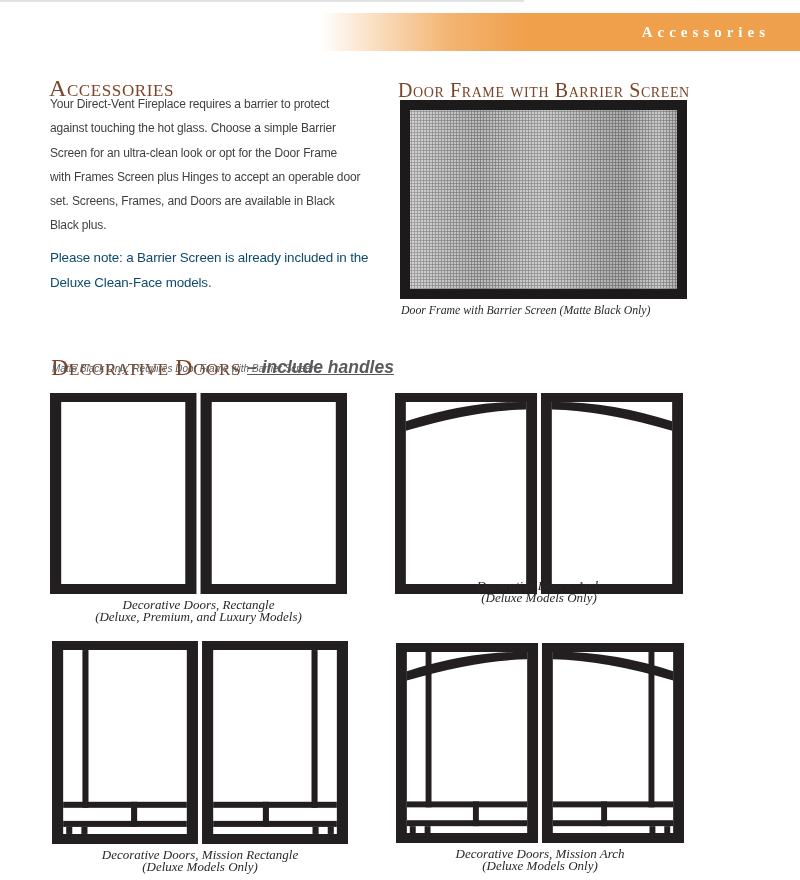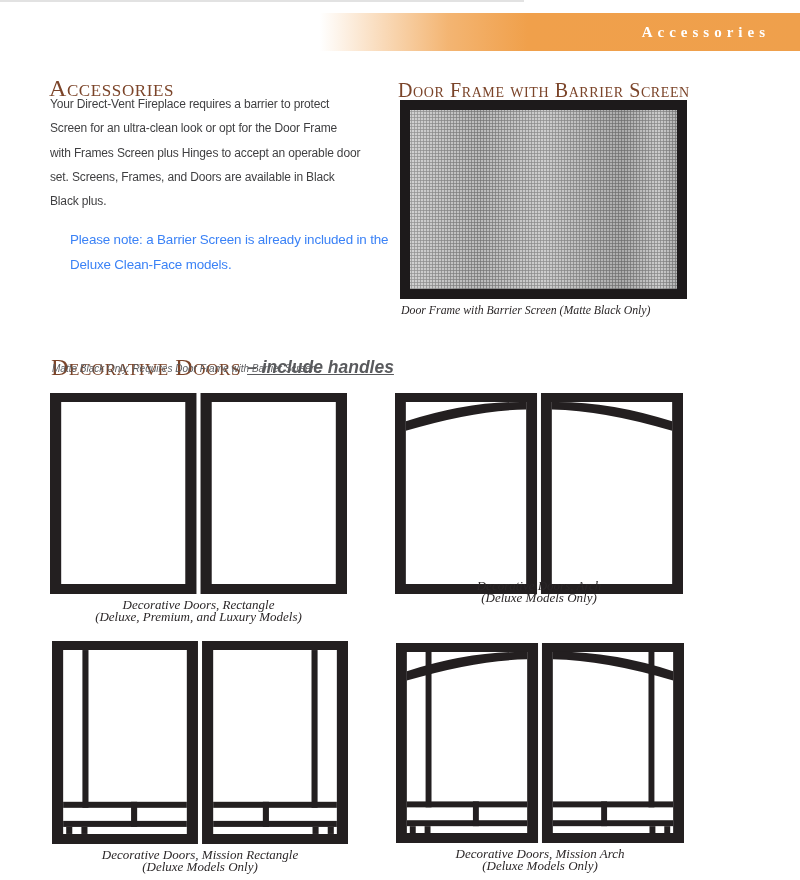--- a/index.html
+++ b/index.html
@@ -21,21 +21,21 @@
     letter-spacing:.6px;font-weight:normal;white-space:nowrap;}
   .h-accessories{left:49px;top:59px;font-size:24px;}
   .h-doorframe{left:398px;top:62px;font-size:20px;}
   .h-decorative{left:51px;top:334px;font-size:24px;}
   .h-suffix{font-family:"Liberation Sans",sans-serif;font-variant:normal;font-style:italic;
     font-weight:bold;color:#595a5d;font-size:17.5px;letter-spacing:0;position:relative;top:-2px;margin-left:6px;text-decoration:underline;}
 
   
   .copy{left:50px;top:97px;color:#3f3f41;font-size:12px;letter-spacing:-.15px;}
   .copy div{height:24.3px;white-space:nowrap;}
-  .note{left:50px;top:232px;color:#3b82f6;font-size:13.4px;letter-spacing:-.15px;margin-left:20px;}
+  .note{left:50px;top:250px;color:#0c4a6e;font-size:13.4px;letter-spacing:-.15px;}
   .note div{height:25px;white-space:nowrap;}
 
   
   .mesh-screen{left:400px;top:100px;width:287px;height:199px;box-sizing:border-box;
     border:10px solid #1d1a1b;
     background-color:#c5c5c5;
     background-image:
       linear-gradient(90deg, rgba(255,255,255,.20), rgba(0,0,0,.05) 26%, rgba(255,255,255,.16) 50%,
                       rgba(40,40,40,.16) 80%, rgba(255,255,255,.12) 93%, rgba(60,60,60,.12)),
       radial-gradient(circle at 1.5px 1.5px, #7e7e7e 0.9px, rgba(126,126,126,0) 1.35px);
@@ -65,20 +65,21 @@
 <div class="page-top-line"></div>
 
 <div class="top-bar">
   <span>Accessories</span>
 </div>
 
 <h1 class="abs sc-head h-accessories">Accessories</h1>
 
 <div class="abs copy">
   <div>Your Direct-Vent Fireplace requires a barrier to protect</div>
+  <div>against touching the hot glass. Choose a simple Barrier</div>
   <div>Screen for an ultra-clean look or opt for the Door Frame</div>
   <div>with Frames Screen plus Hinges to accept an operable door</div>
   <div>set. Screens, Frames, and Doors are available in Black</div>
   <div>Black plus.</div>
 </div>
 
 <div class="abs note">
   <div>Please note: a Barrier Screen is already included in the</div>
   <div>Deluxe Clean-Face models.</div>
 </div>

